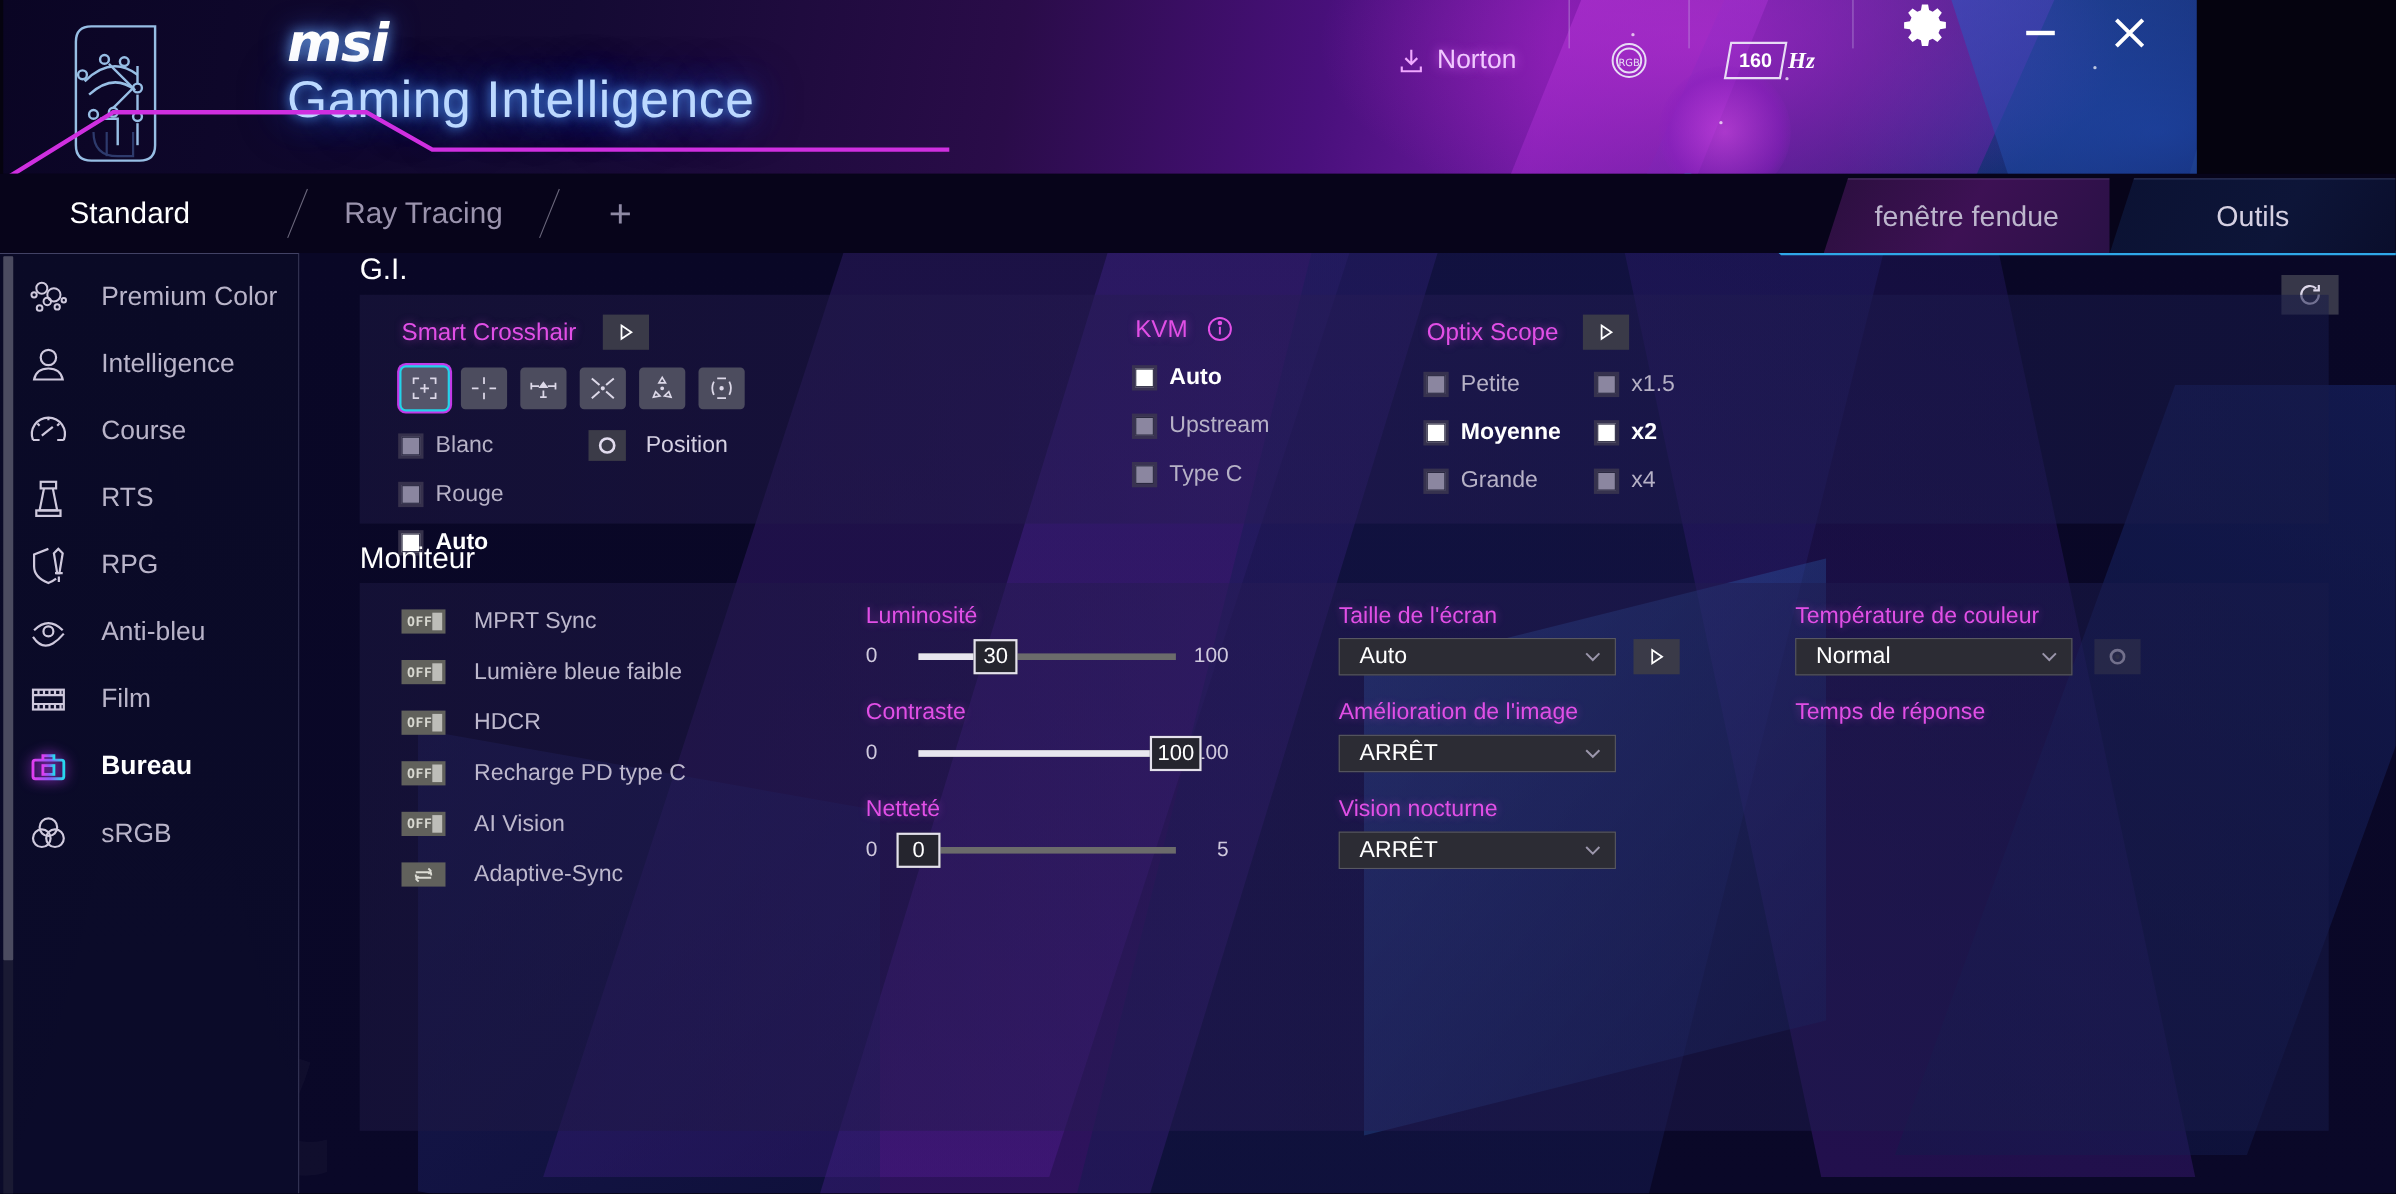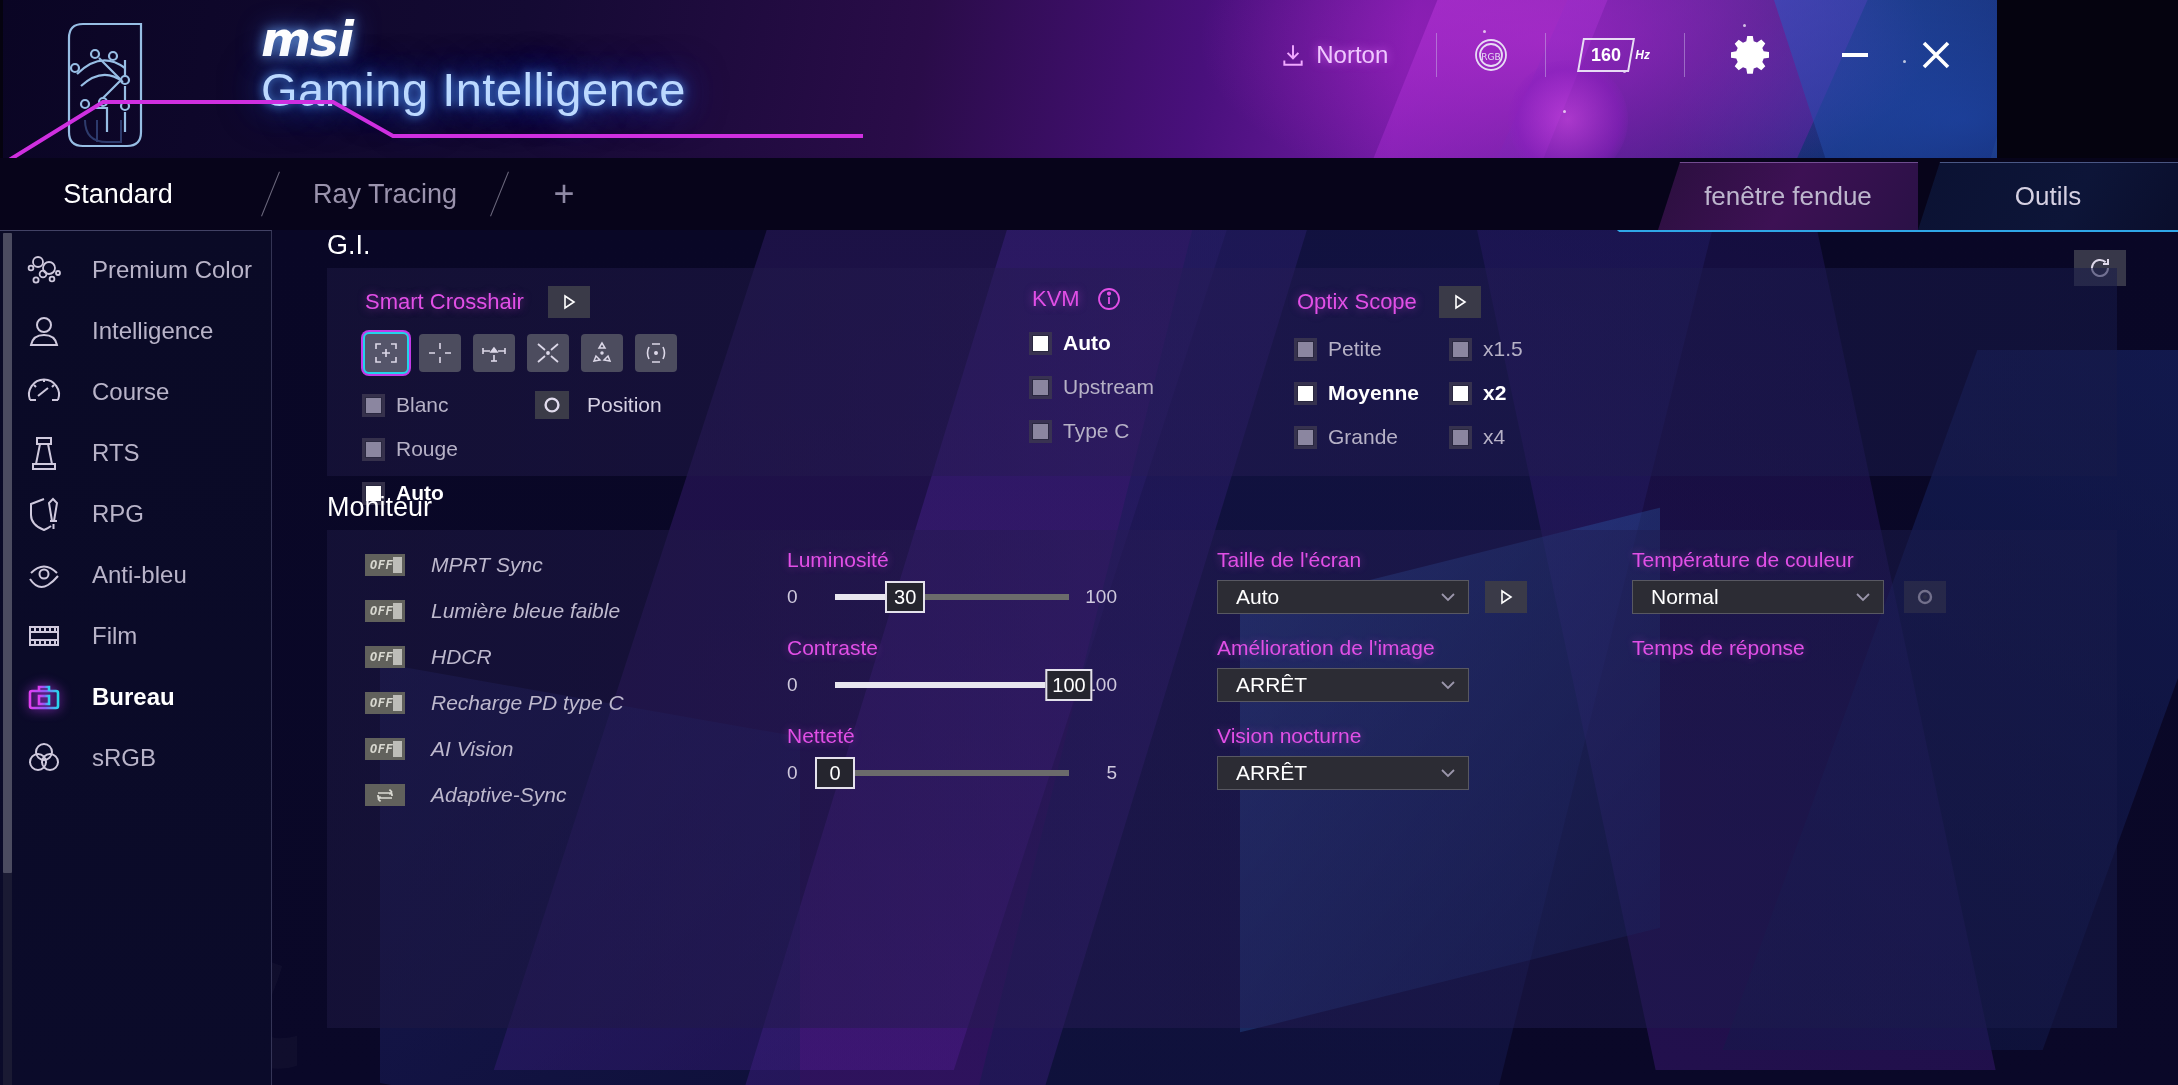--- a/index.html
+++ b/index.html
@@ -36,32 +36,32 @@
     font-size: 48px; font-weight: bold; font-style: italic;
     color: #ffffff; letter-spacing: -1px; line-height: 1.05;
     text-shadow: 0 0 12px rgba(120,180,255,.85), 0 0 26px rgba(60,120,255,.6);
   }
   .brand-gi {
     font-size: 47px; color: #bcd9ff; letter-spacing: .5px; margin-top: -2px;
     text-shadow: 0 0 10px rgba(90,160,255,.95), 0 0 28px rgba(40,110,255,.8), 0 0 46px rgba(30,90,240,.5);
   }
 
   
-  .hdr-right { position: absolute; right: 0; top: 0; height: 110px; display: flex; align-items: center; gap: 16px; }
+  .hdr-right { position: absolute; right: 0; top: 0; height: 110px; display: flex; align-items: flex-start; gap: 16px; }
   .hc { display: flex; align-items: center; justify-content: center; height: 110px; }
   .norton { gap: 10px; padding: 0 14px; color: #f0c8ff; font-size: 24px;
             text-shadow: 0 0 10px rgba(230,110,255,.8); }
   .norton svg { width: 26px; height: 26px; }
   .hdr-sep { width: 1px; height: 44px; background: rgba(200,180,230,.5); margin: 0 18px; }
   .rgb-ic { width: 40px; height: 40px; }
   .hz-badge { display:flex; align-items:center; gap:3px; }
   .hz-box { position: relative; width: 52px; height: 34px; border: 2px solid #e8dcf5; transform: skewX(-10deg);
             display:flex; align-items:center; justify-content:center; }
   .hz-box span { font-size: 18px; color: #fff; transform: skewX(10deg); font-weight: 600; }
-  .hz-unit { font-size: 12px; font-style: italic; font-weight: bold; color: #fff; }
+  .hz-unit { font-size: 21px; font-style: italic; font-weight: bold; color: #fff; font-family: Liberation Serif, serif; }
   .gear-btn { width: 46px; height: 46px; margin: 0 8px; }
   .gear-btn svg { width: 100%; height: 100%; }
   .win-min { width: 60px; height: 60px; display:flex; align-items:center; justify-content:center; margin-left: 28px; }
   .win-min i { display:block; width: 26px; height: 4px; background:#fff; }
   .win-close { width: 70px; height: 60px; display:flex; align-items:center; justify-content:center; margin-right: 26px; }
   .win-close svg { width: 34px; height: 34px; }
 
   
   .tabbar { position: absolute; left: 0; top: 158px; width: 2178px; height: 72px; background: #07041a; z-index: 5; }
   .tab-left { position: absolute; left: 0; top: 0; height: 72px; display: flex; align-items: center; }
@@ -139,21 +139,21 @@
   .rb { width: 17px; height: 17px; background: #8b86a0; border: 1px solid #2a2840; flex: 0 0 17px;
         box-shadow: 0 0 0 3px rgba(60,55,80,.85); }
   .rb.on { background: #ffffff; }
   .rb-lb { font-size: 21px; color: #b6b1c6; }
   .rb-lb.on { color: #ffffff; font-weight: 600; }
 
   .gear-sq { width: 34px; height: 28px; background: #3b3b48; display:flex; align-items:center; justify-content:center; }
   .gear-sq svg { width: 18px; height: 18px; }
 
   
-  .tg-row { display:flex; align-items:center; gap: 26px; height: 29px; font-style: italic; }
+  .tg-row { display:flex; align-items:center; gap: 26px; height: 29px; }
   .tg { position: relative; width: 40px; height: 22px; background: #61615c; display:flex; align-items:center; flex:0 0 40px; }
   .tg .txt { font-size: 12px; font-weight: bold; color: #d8d8d0; letter-spacing:.5px; padding-left: 5px;
              font-family: "DejaVu Sans Mono", monospace; }
   .tg .knob { position:absolute; right: 3px; top: 3px; width: 9px; height: 16px; background: #bdbdb8; }
   .tg.cycle { justify-content:center; }
   .tg.cycle svg { width: 22px; height: 16px; }
   .tg-lb { font-size: 21px; color: #bdb8cd; }
 
   
   .sl-label { color: #e14fe6; font-size: 21px; text-shadow: 0 0 8px rgba(220,70,230,.45); }

